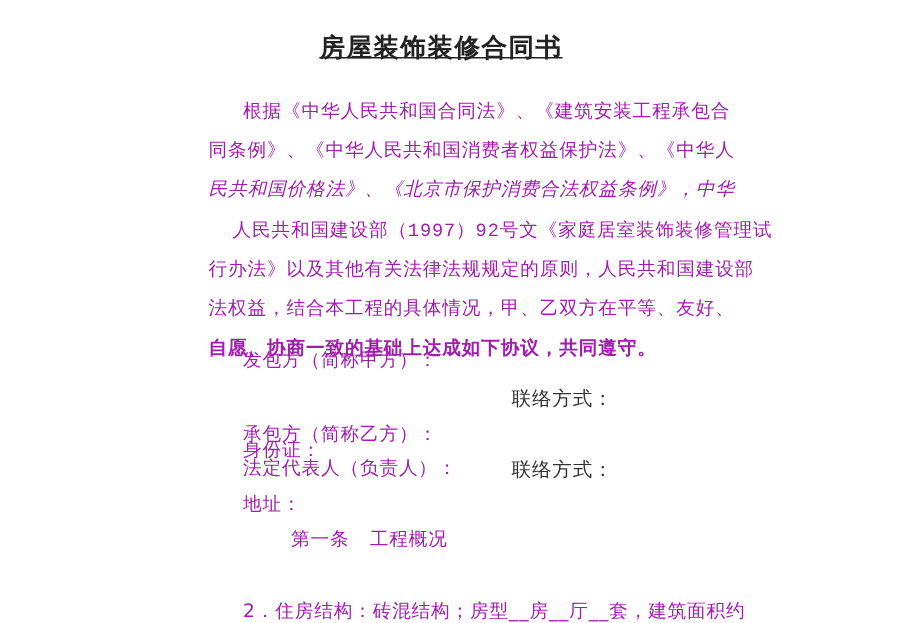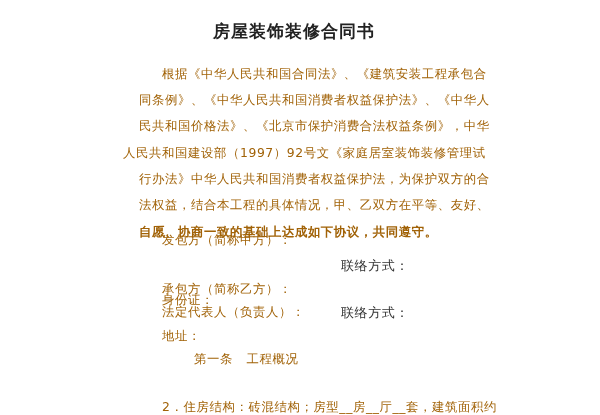--- a/index.html
+++ b/index.html
@@ -1,34 +1,34 @@
 <!DOCTYPE html>
 <html><head>
 <meta charset="utf-8">
 <style>
   html, body { margin: 0; padding: 0; background: #ffffff; }
   body { width: 600px; height: 415px; overflow: hidden; position: relative;
          font-family: "DejaVu Sans", "Liberation Sans", sans-serif; color: #333; }
   .title { position: absolute; top: 20px; left: 0; width: 588px; text-align: center;
            font-family: "DejaVu Serif", "Liberation Serif", serif; font-weight: bold;
-           font-size: 17px; color: #222; letter-spacing: 1px; }
-  .line { position: absolute; font-size: 12.4px; white-space: nowrap; color: #a16207; letter-spacing: 0.6px; }
+           font-size: 17px; color: #222; letter-spacing: 1px; text-decoration: underline; }
+  .line { position: absolute; font-size: 12.4px; white-space: nowrap; color: #a21caf; letter-spacing: 0.6px; }
   .col2 { position: absolute; font-size: 13px; white-space: nowrap; color: #333; letter-spacing: 0.6px; }
 </style>
 </head>
 <body>
 
 <div>
   <div class="title">房屋装饰装修合同书</div>
 
   <div class="line" style="top:66px; left:162px;">根据《中华人民共和国合同法》、《建筑安装工程承包合</div>
   <div class="line" style="top:92px; left:139px;">同条例》、《中华人民共和国消费者权益保护法》、《中华人</div>
-  <div class="line" style="top:118px; left:139px;">民共和国价格法》、《北京市保护消费合法权益条例》，中华</div>
-  <div class="line" style="top:145px; left:123px;">人民共和国建设部（1997）92号文《家庭居室装饰装修管理试</div>
-  <div class="line" style="top:171px; left:139px;">行办法》中华人民共和国消费者权益保护法，为保护双方的合</div>
+  <div class="line" style="top:118px; left:139px;font-style:italic;">民共和国价格法》、《北京市保护消费合法权益条例》，中华</div>
+  <div class="line" style="top:145px; left:155px;font-family:Liberation Mono, monospace;">人民共和国建设部（1997）92号文《家庭居室装饰装修管理试</div>
+  <div class="line" style="top:171px; left:139px;">行办法》以及其他有关法律法规规定的原则，人民共和国建设部</div>
   <div class="line" style="top:197px; left:139px;text-align:right;">法权益，结合本工程的具体情况，甲、乙双方在平等、友好、</div>
   <div class="line" style="top:224px; left:139px;font-weight:bold;">自愿、协商一致的基础上达成如下协议，共同遵守。</div>
 
   <div class="line" style="top:232px; left:162px;">发包方（简称甲方）：</div>
   <div class="line" style="top:257px; left:162px;margin-top:35px;">身份证：</div>
   <div class="col2" style="top:257px; left:341px;">联络方式：</div>
   <div class="line" style="top:281px; left:162px;">承包方（简称乙方）：</div>
   <div class="line" style="top:304px; left:162px;text-align:right;">法定代表人（负责人）：</div>
   <div class="col2" style="top:304px; left:341px;">联络方式：</div>
   <div class="line" style="top:328px; left:162px;">地址：</div>

